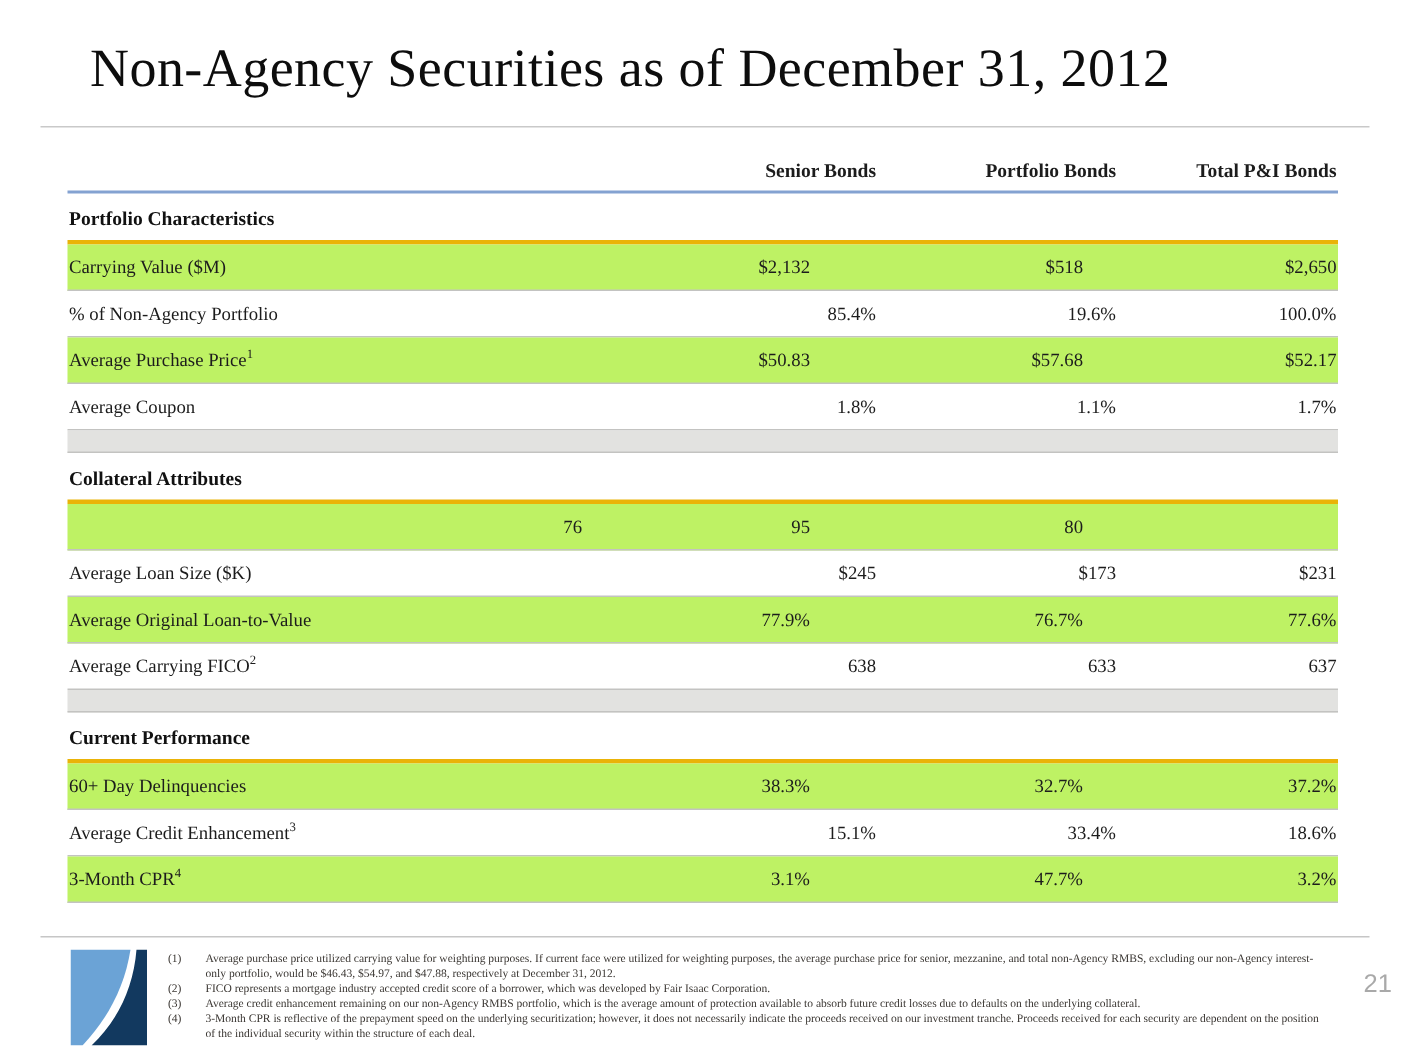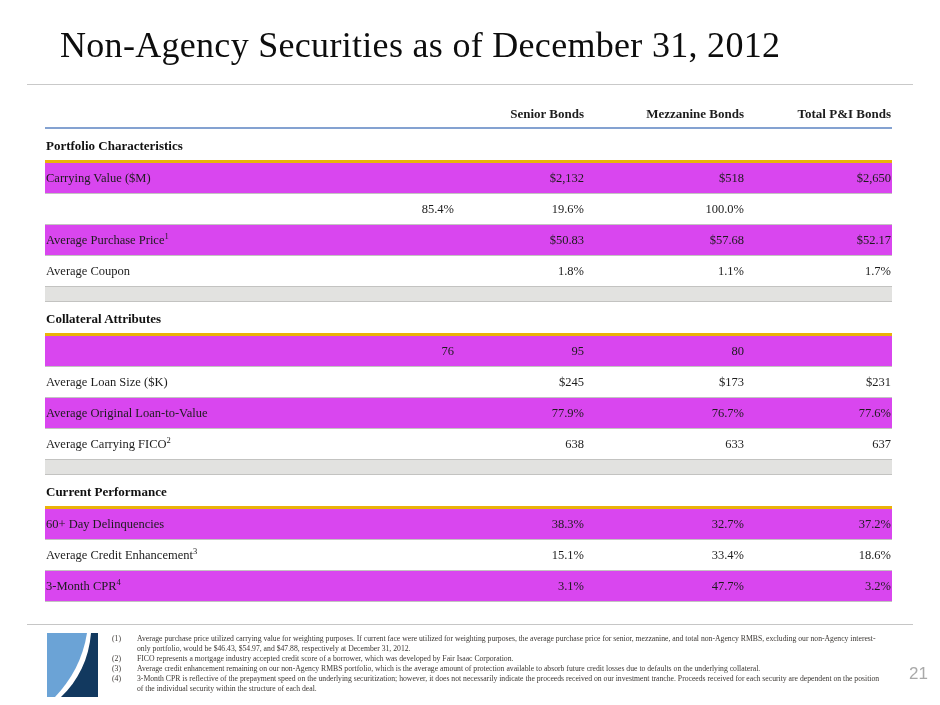--- a/index.html
+++ b/index.html
@@ -16,65 +16,66 @@
   .table{position:absolute;left:45px;top:100px;width:847px;}
   .grid-row{display:grid;grid-template-columns:1fr 130px 160px 147px;align-items:center;}
 
   .col-headers{height:27px;border-bottom:2px solid #84a2d1;font-weight:700;font-size:13px;}
   .col-headers .cell{align-self:end;padding-bottom:5px;}
 
   .section-title{font-weight:700;font-size:13px;padding:9px 0 6px 1px;
                  border-bottom:3px solid #eab308;color:#111;}
 
   .trow{height:30px;font-size:12.5px;border-bottom:1px solid #c3c3c1;}
-  .trow.shaded{background:#d946ef;}
+  .trow.shaded{background:#bef264;gap:22px;}
   .sep-row{height:14px;background:#e2e2e0;border-bottom:1px solid #c3c3c1;}
 
   .cell{overflow:hidden;white-space:nowrap;}
   .cell.label{padding-left:1px;}
   .cell.val{text-align:right;padding-right:1px;}
   sup{font-size:8.5px;line-height:0;}
 
   
   .footer-rule{position:absolute;left:27px;right:27px;top:624px;height:1px;background:#c6c6c6;}
   .footer{position:absolute;left:47px;top:632px;right:12px;}
   .logo{position:absolute;left:0;top:1px;width:51px;height:64px;}
   .footnotes{position:absolute;left:65px;top:2px;width:775px;}
   .footnote{display:flex;font-size:7.7px;line-height:10px;color:#3b3733;}
   .footnote .marker{width:16px;flex:0 0 16px;}
   .footnote .fn-text{flex:1;padding-left:9px;}
-  .page-number{position:absolute;right:0px;top:32px;font-family:"Liberation Sans",sans-serif;
+  .page-number{position:absolute;right:0px;top:14px;font-family:"Liberation Sans",sans-serif;
                font-size:17px;color:#a9a9a9;}
 </style>
 </head>
 <body>
 
 <div class="slide">
 
   <div class="title">Non-Agency Securities as of December 31, 2012</div>
   <div class="title-rule"></div>
 
   <div class="table">
 
     <div class="grid-row col-headers">
       <div class="cell label"></div>
       <div class="cell val">Senior Bonds</div>
-      <div class="cell val">Mezzanine Bonds</div>
+      <div class="cell val">Portfolio Bonds</div>
       <div class="cell val">Total P&amp;I Bonds</div>
     </div>
 
     <div class="section-title">Portfolio Characteristics</div>
 
     <div class="grid-row trow shaded">
       <div class="cell label"><span>Carrying Value ($M)</span></div>
       <div class="cell val">$2,132</div>
       <div class="cell val">$518</div>
       <div class="cell val">$2,650</div>
     </div>
     <div class="grid-row trow">
+      <div class="cell label"><span>% of Non-Agency Portfolio</span></div>
       <div class="cell val">85.4%</div>
       <div class="cell val">19.6%</div>
       <div class="cell val">100.0%</div>
     </div>
     <div class="grid-row trow shaded">
       <div class="cell label"><span>Average Purchase Price</span><sup>1</sup></div>
       <div class="cell val">$50.83</div>
       <div class="cell val">$57.68</div>
       <div class="cell val">$52.17</div>
     </div>

